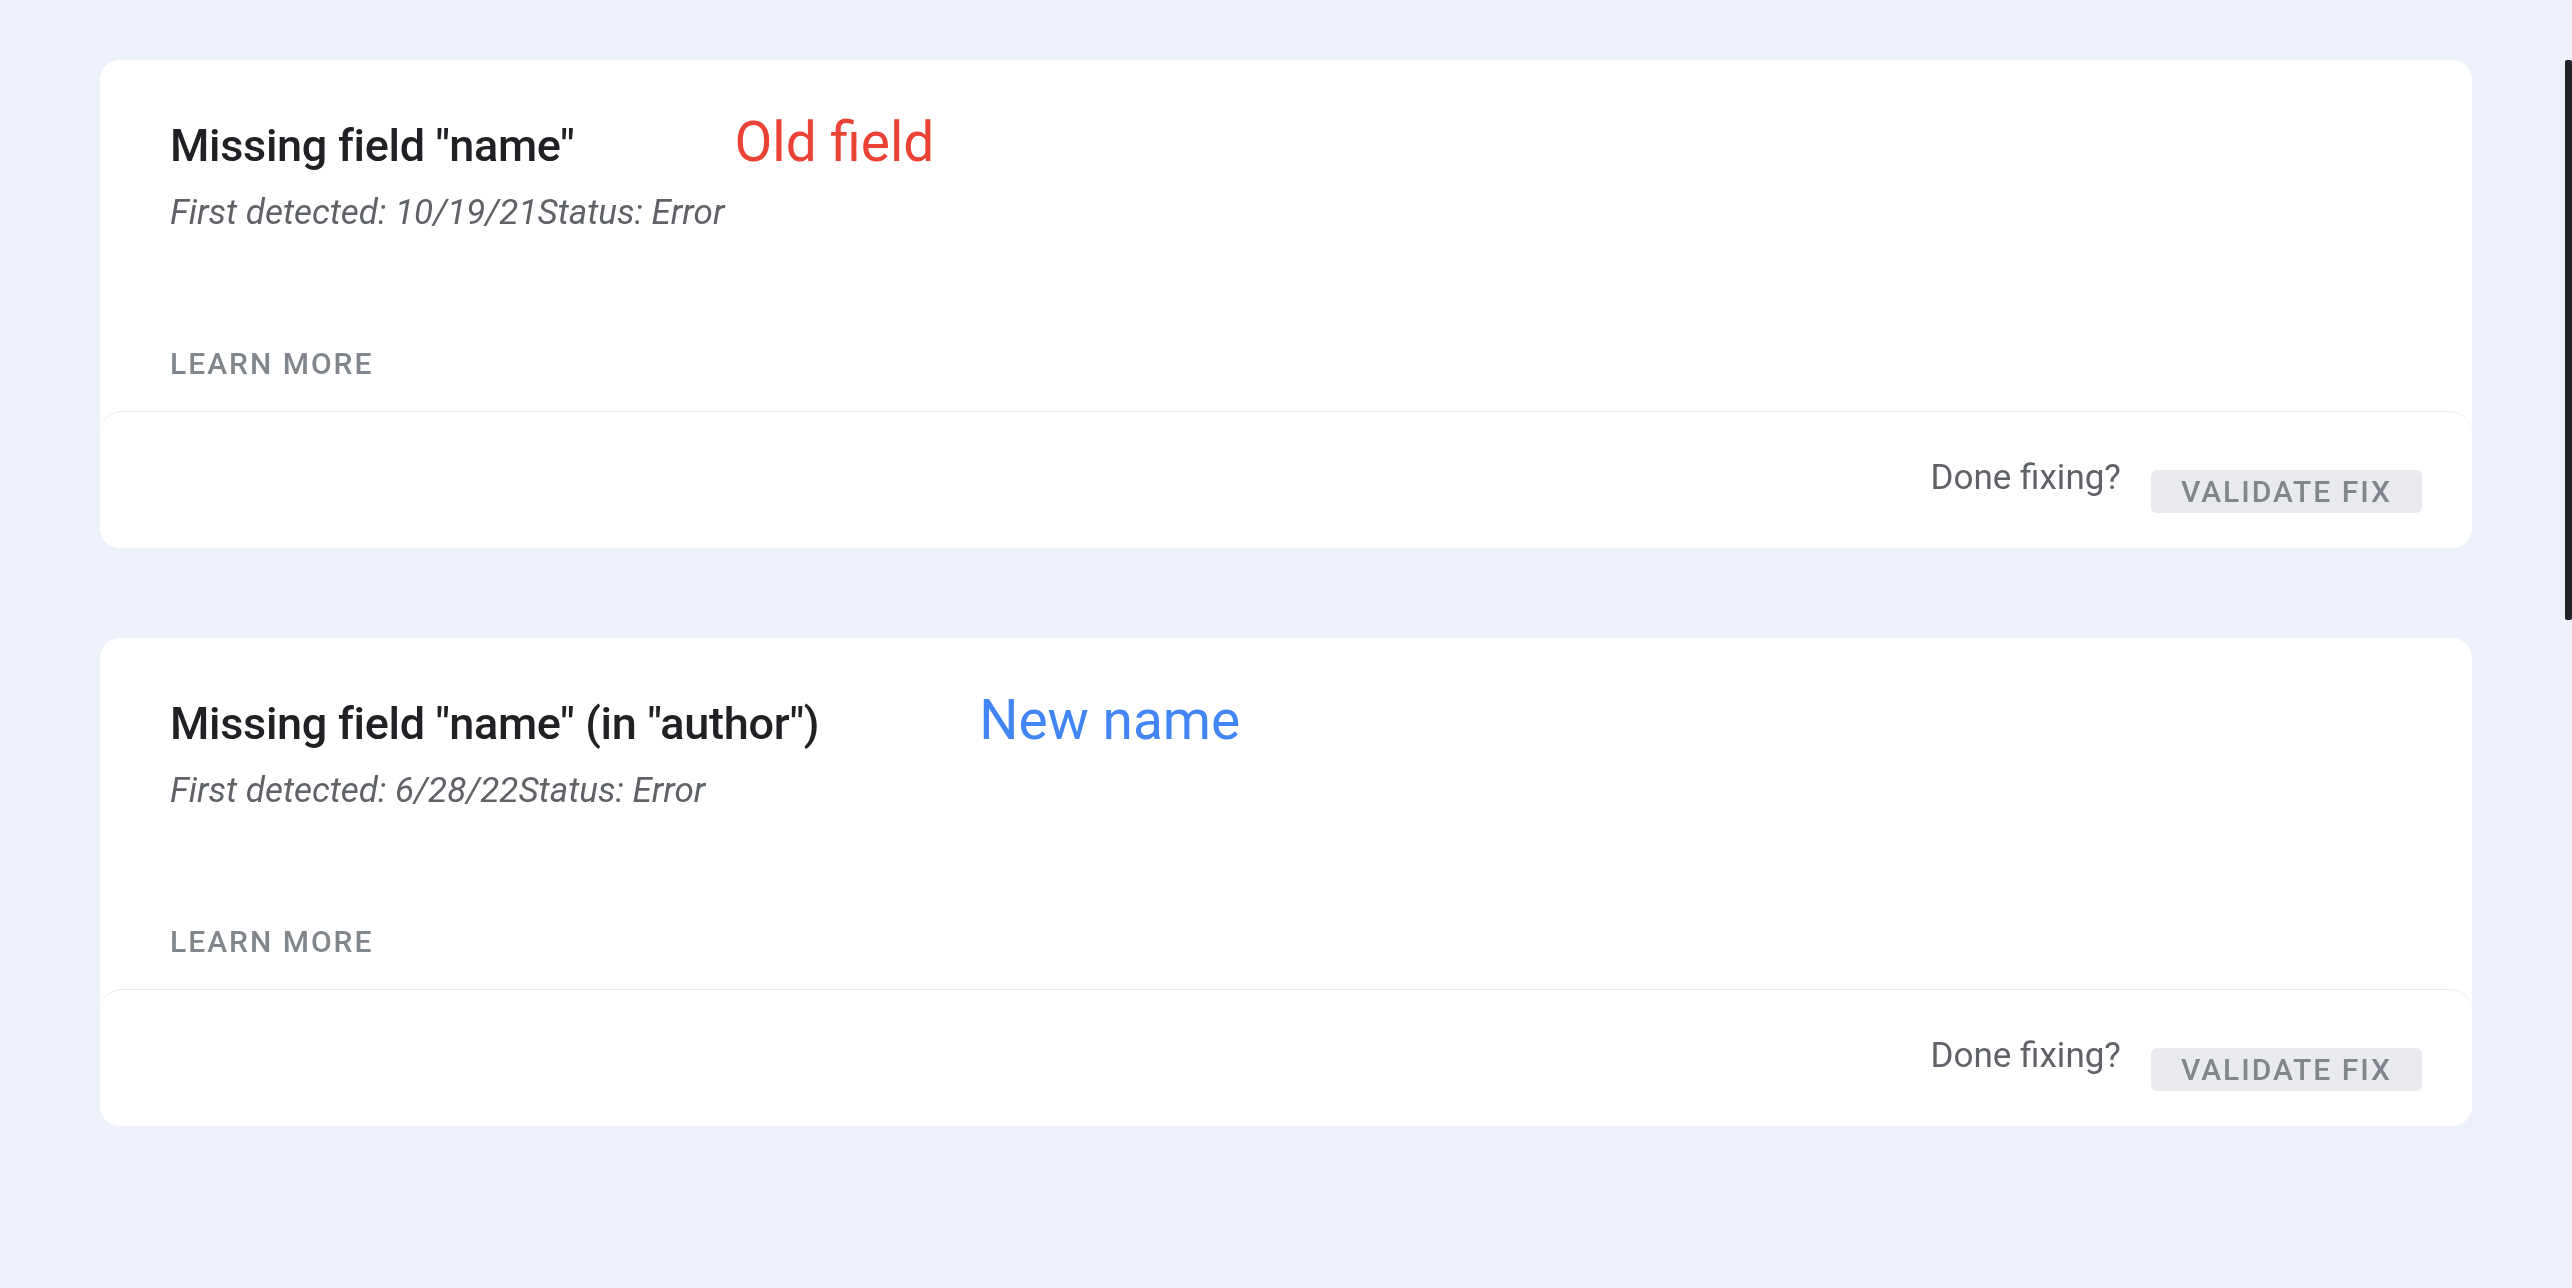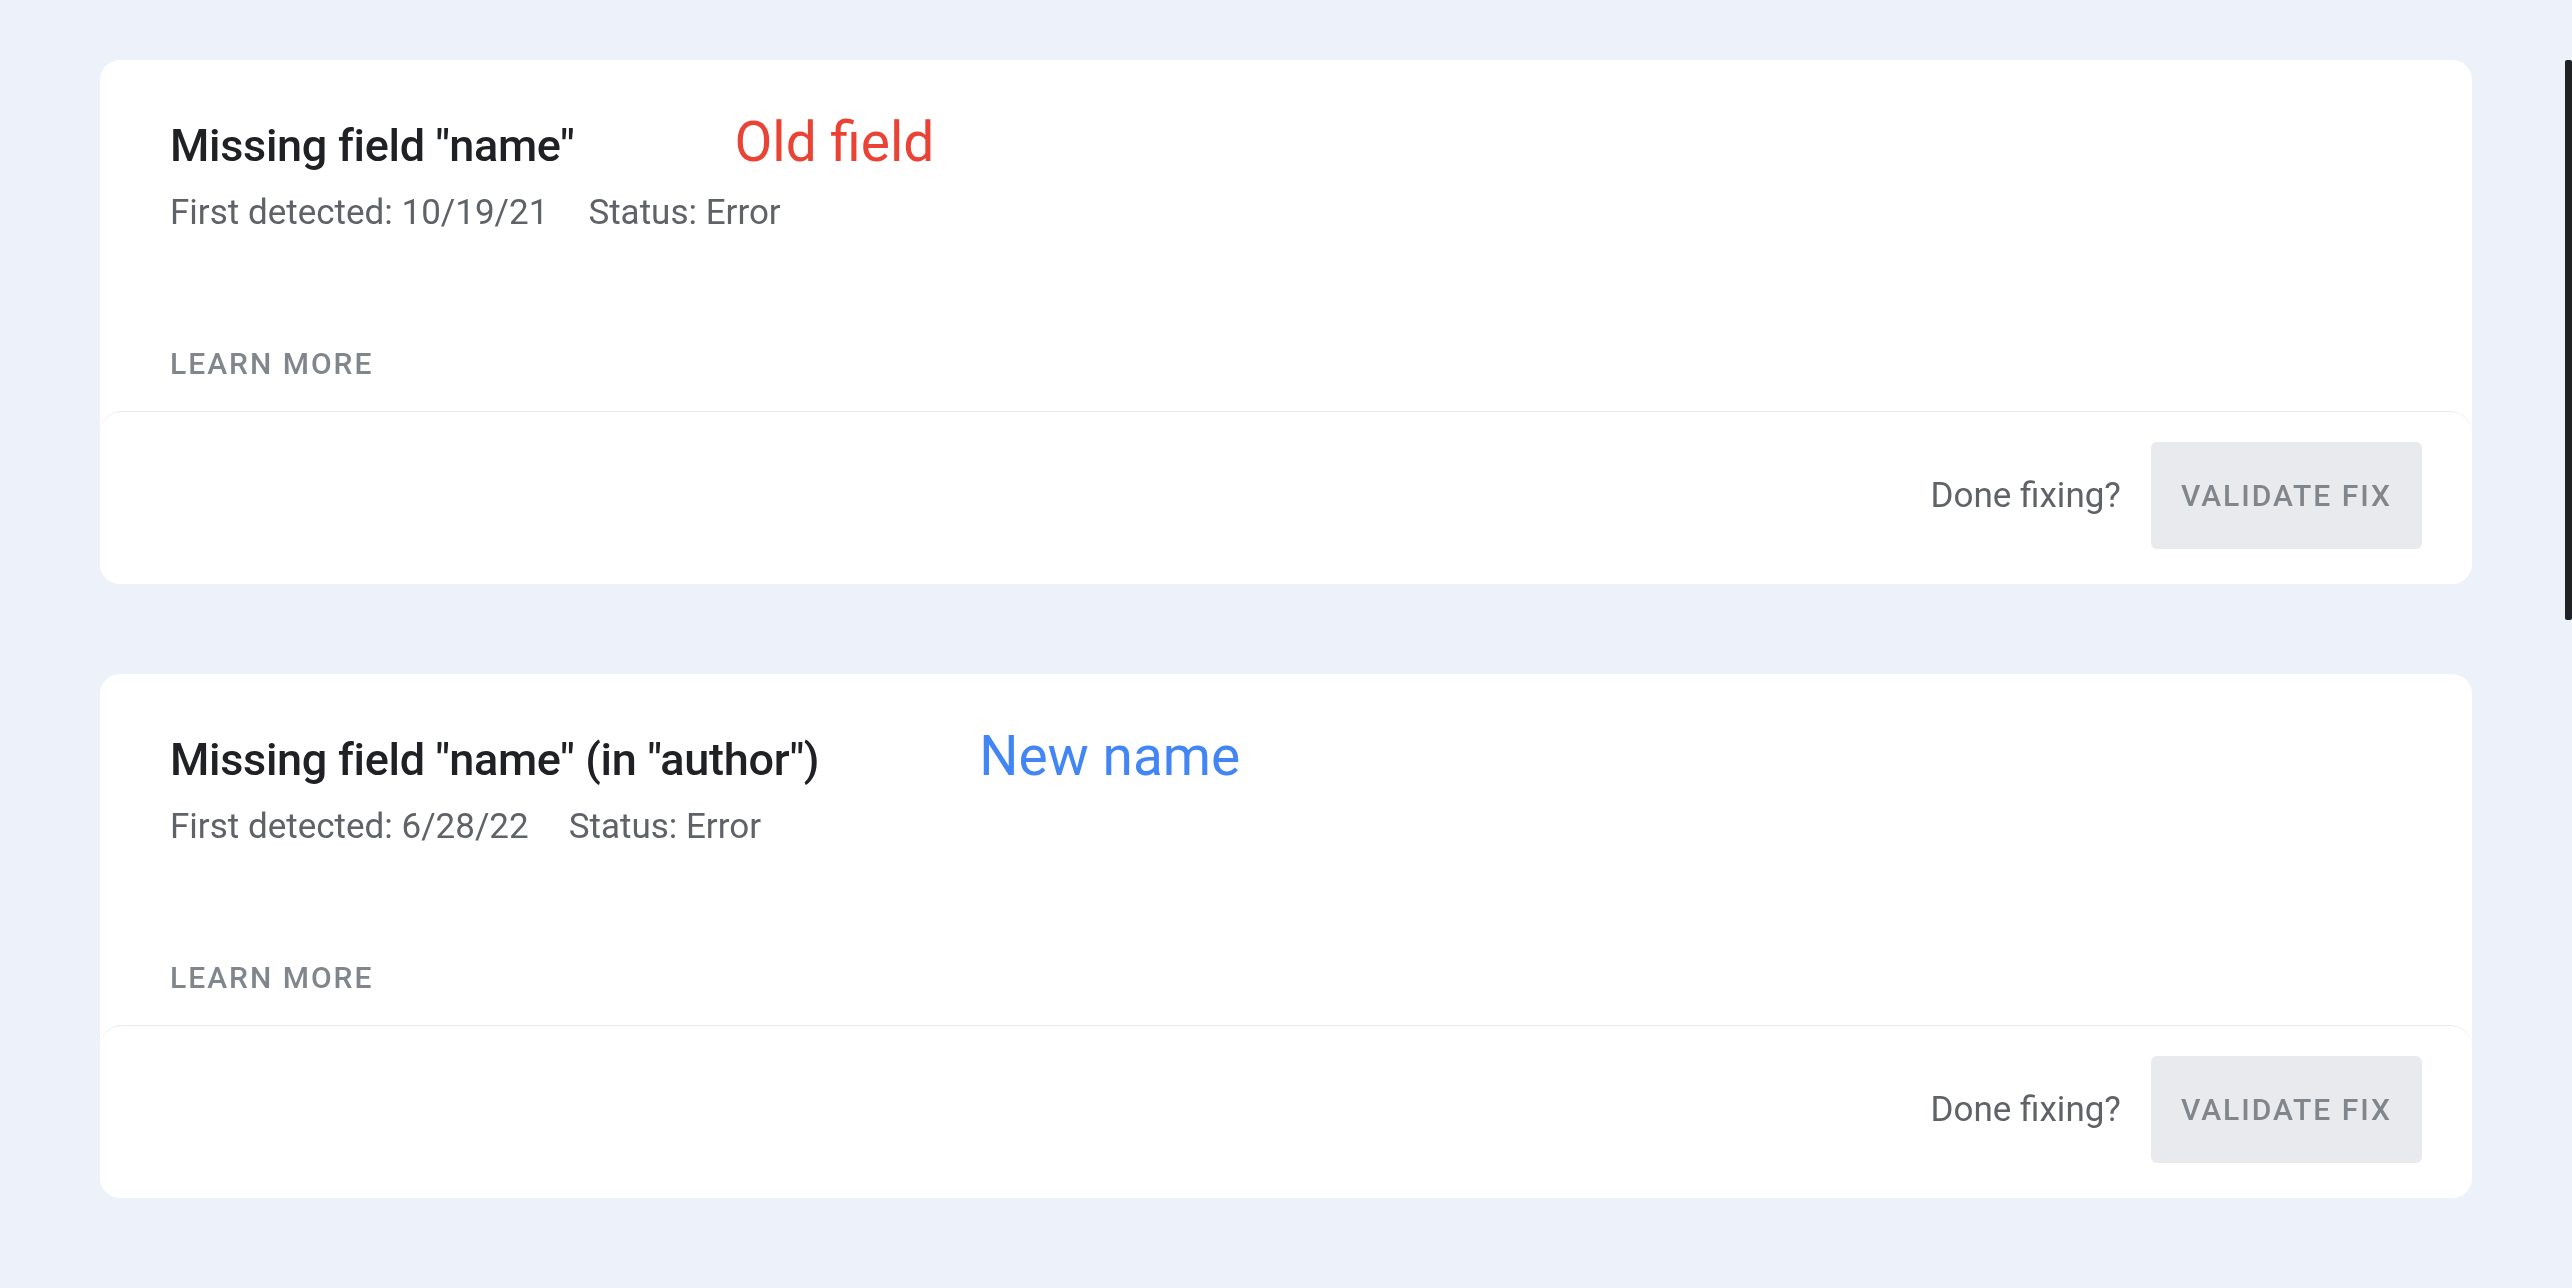--- a/index.html
+++ b/index.html
@@ -36,21 +36,21 @@
       font-size: 55px;
       font-weight: 400;
     }
     .annotation.old { color: #ea4335; }
     .annotation.new { color: #4285f4; }
     .meta-row {
       margin-top: 18px;
       font-size: 35px;
       color: #5f6368;
       display: flex;
-      gap: 40px;
+      font-style: italic;
     }
     .learn-more {
       margin-top: 113px;
       font-size: 30px;
       font-weight: 500;
       letter-spacing: 2px;
       color: #80868b;
       cursor: pointer;
       display: inline-block;
     }
@@ -64,27 +64,28 @@
       border-radius: 22px;
     }
     .done-fixing {
       font-size: 35px;
       color: #5f6368;
     }
     .validate-btn {
       background: #e8eaed;
       color: #80868b;
       border: none;
-      padding: 36px 30px;
+      padding: 4px 30px;
       font-size: 30px;
       font-weight: 500;
       letter-spacing: 2px;
       border-radius: 6px;
       cursor: pointer;
       font-family: inherit;
+      margin-top: 28px;
     }
     .scrollbar-indicator {
       position: absolute;
       right: 0px;
       top: 60px;
       width: 7px;
       height: 560px;
       background: #202124;
       border-radius: 2px;
     }

